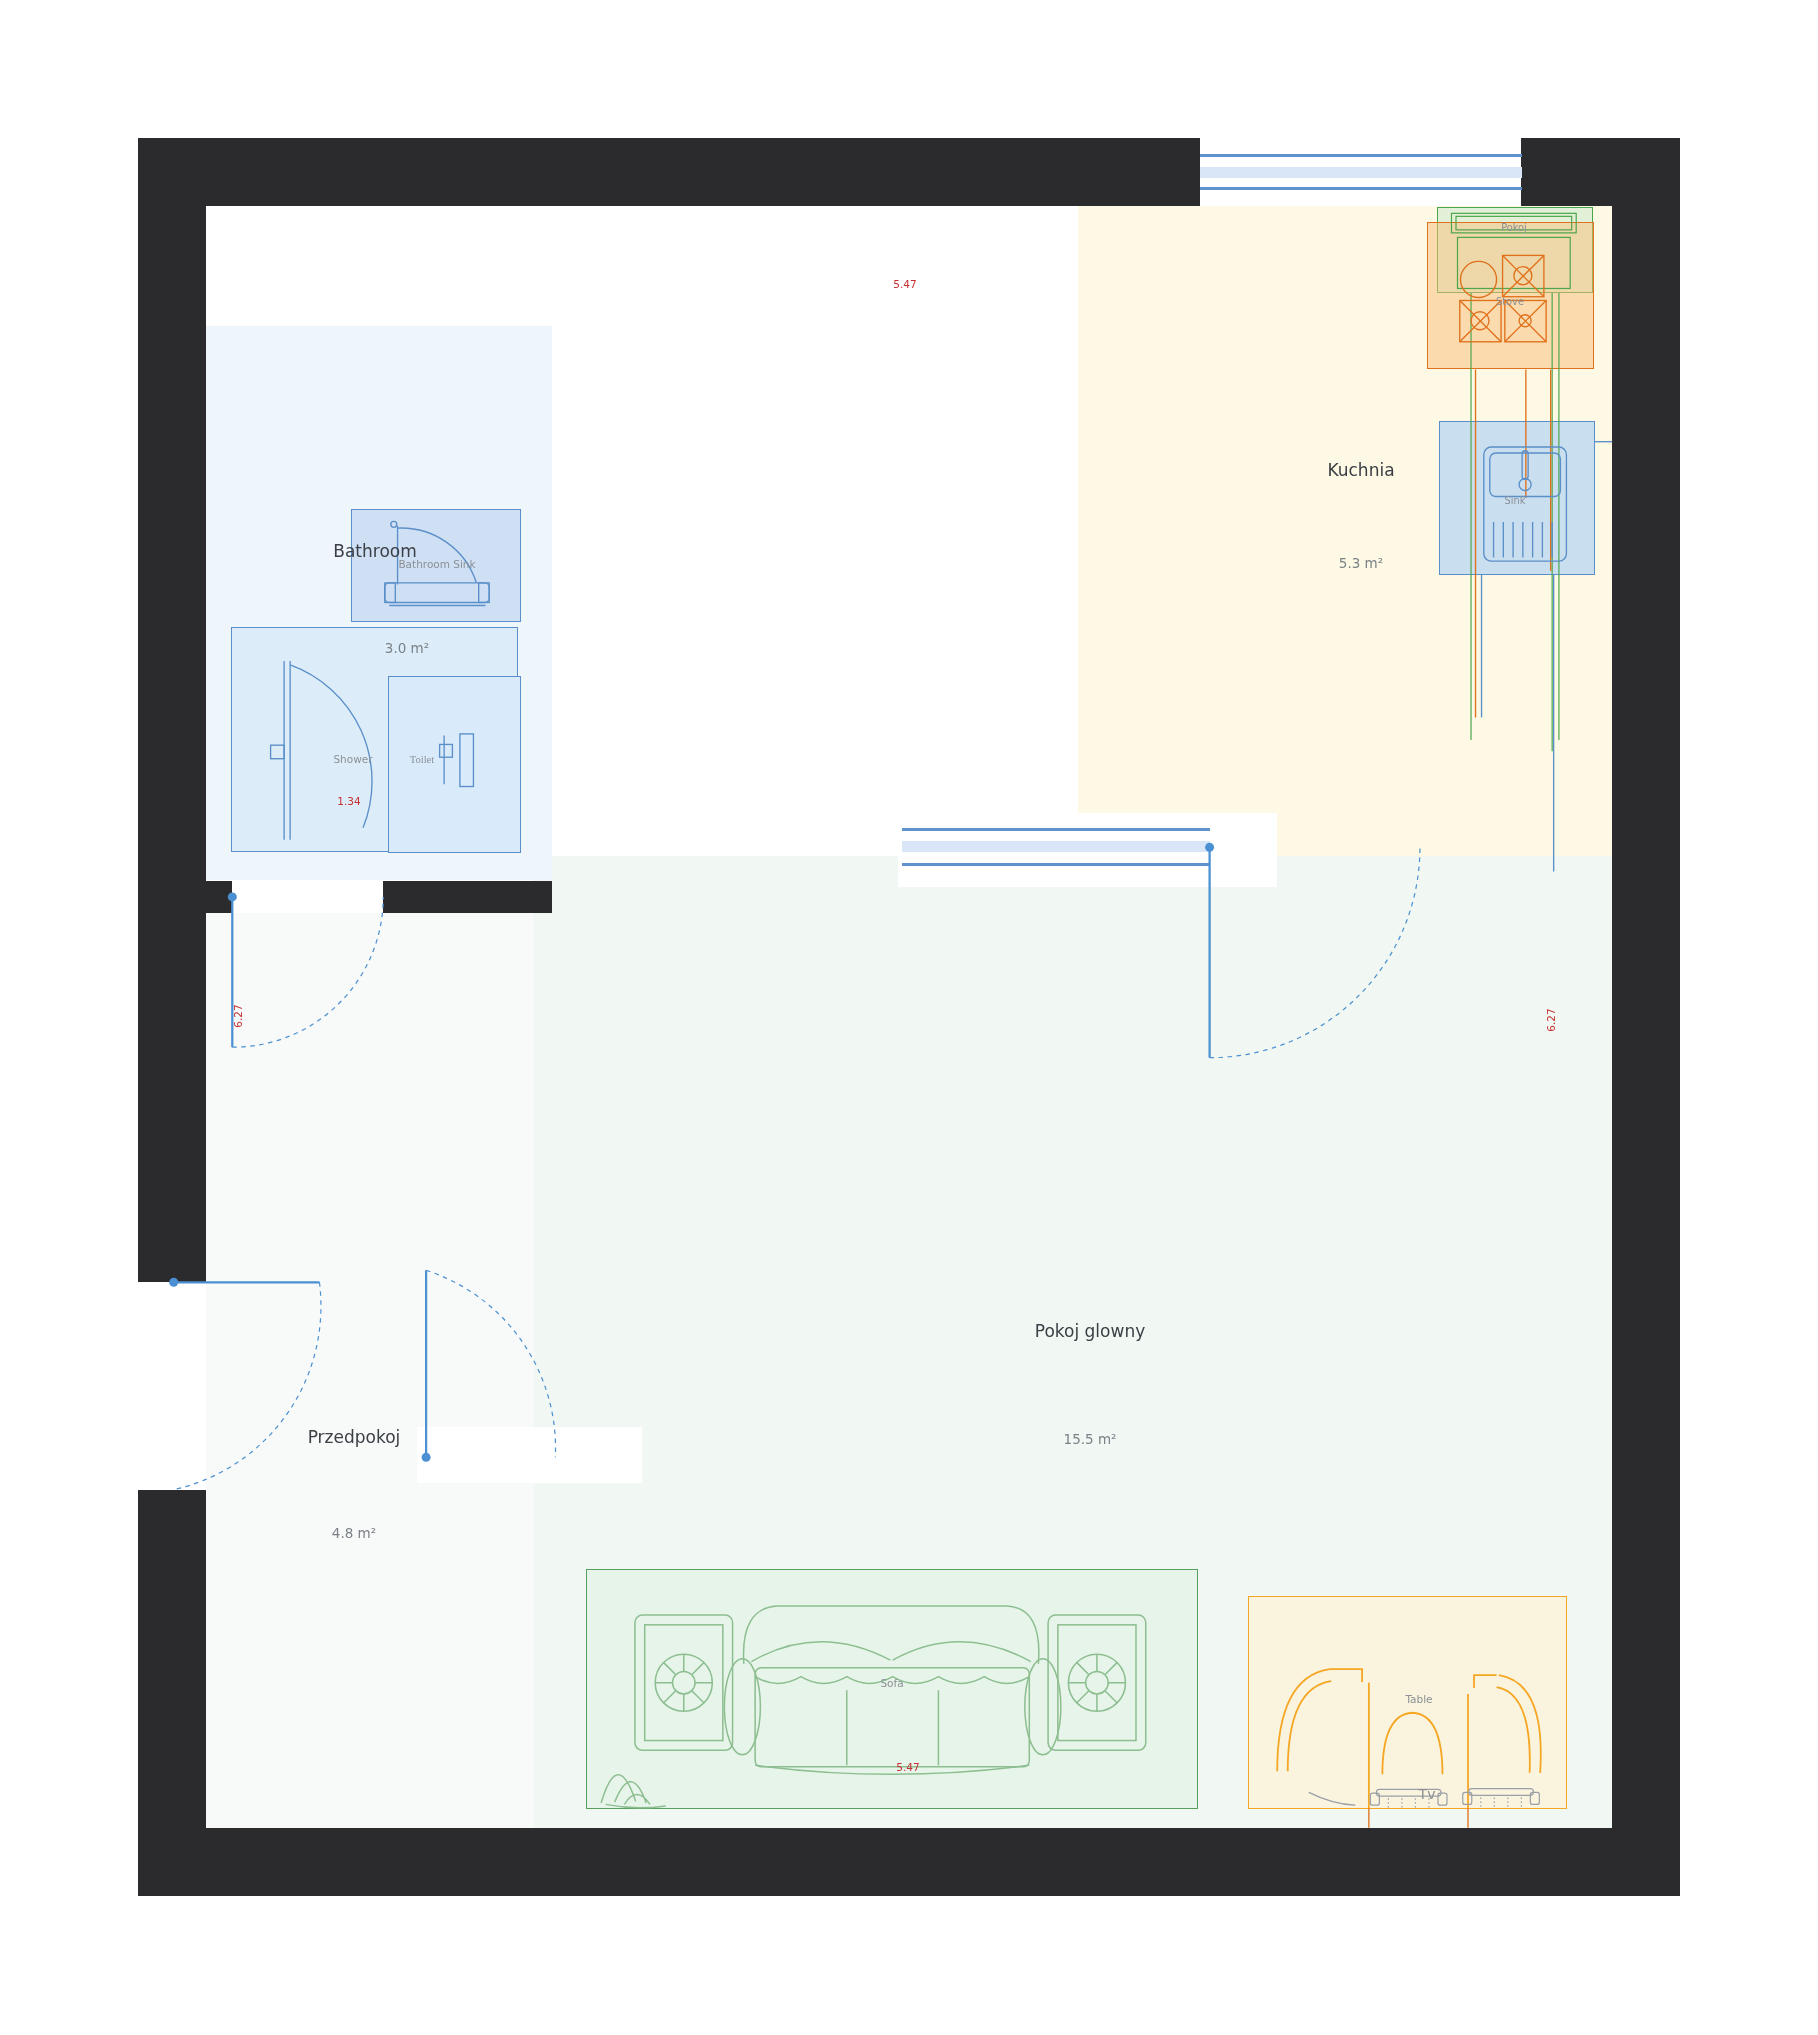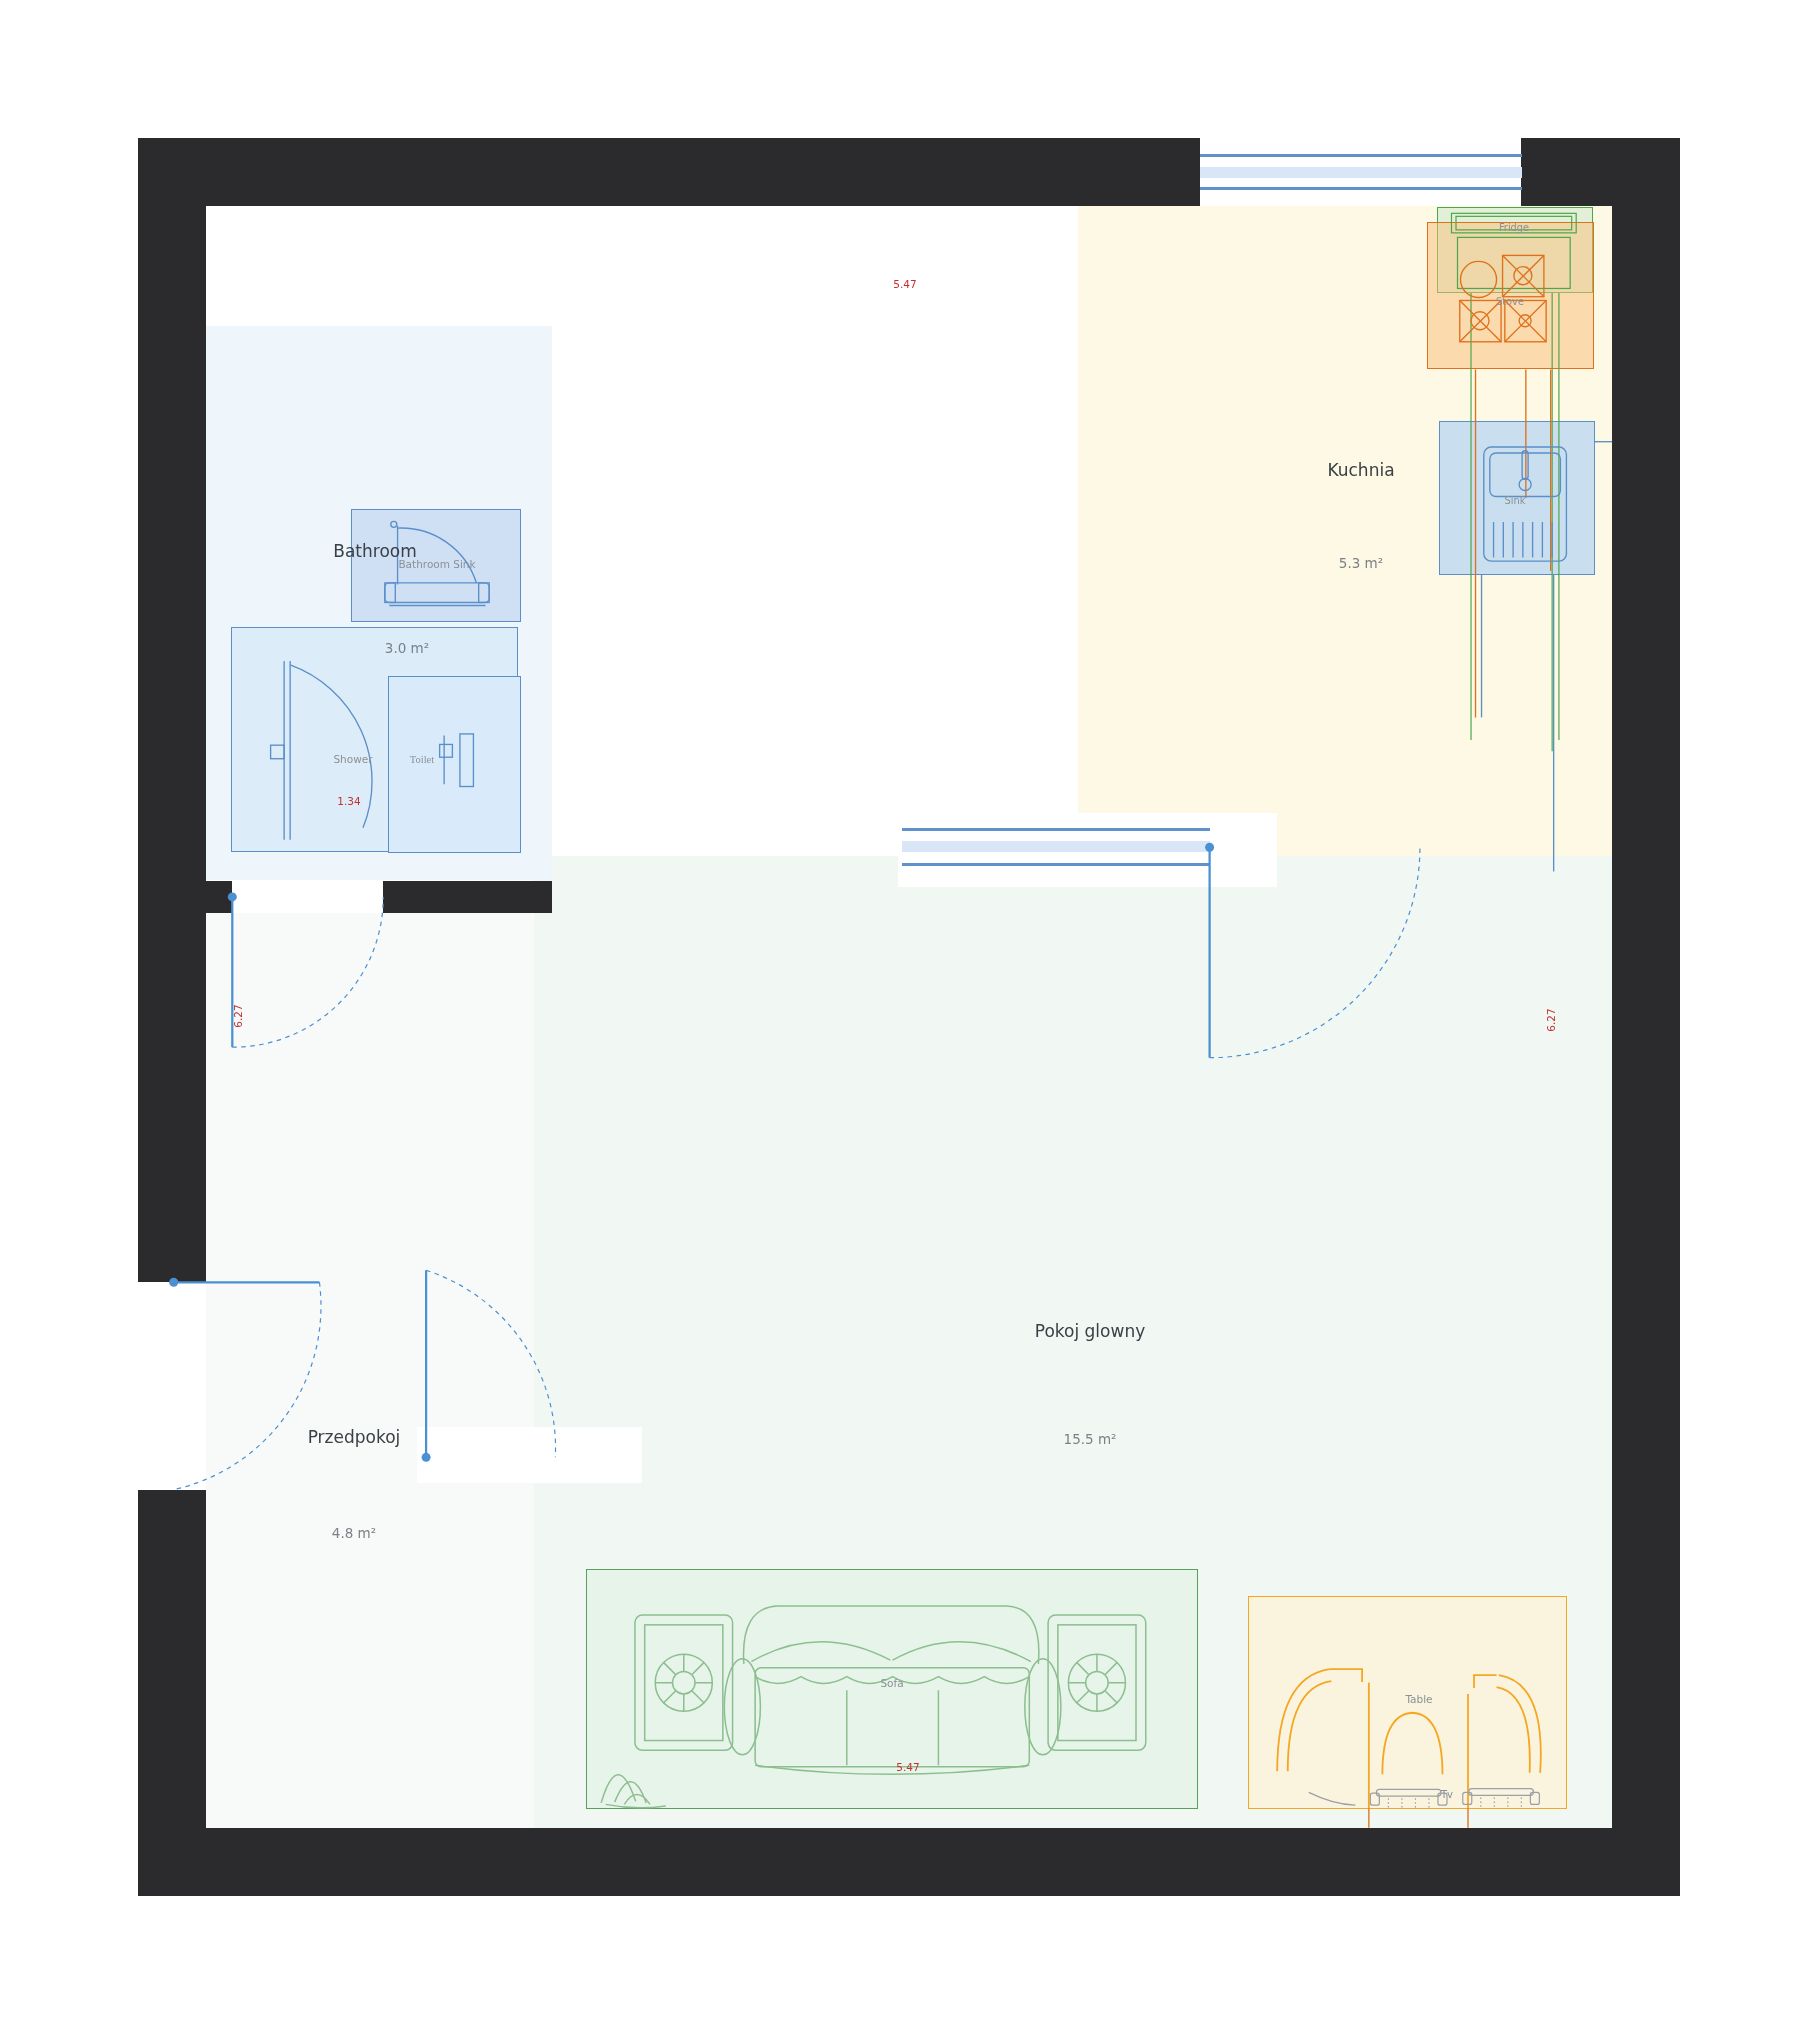--- a/index.html
+++ b/index.html
@@ -18,21 +18,21 @@
   #plan{position:relative;width:1819px;height:2035px;background:#fff;overflow:hidden;
         font-family:"DejaVu Sans","Liberation Sans",sans-serif;}
   .floor{position:absolute;}
   .wall{position:absolute;background:var(--wall);}
   .zone{position:absolute;box-sizing:border-box;}
   .lbl{position:absolute;transform:translate(-50%,-50%);white-space:nowrap;}
   .room-title{font-size:17px;font-weight:400;color:var(--title);}
   .room-area{font-size:13.5px;color:var(--area);}
   .fixture-lbl{font-size:10.5px;color:var(--muted);}
   .small-lbl{font-size:9.8px;color:var(--muted);}
-  .tiny-lbl{font-size:10px;color:var(--muted);margin-left:20px;}
+  .tiny-lbl{font-size:14px;color:var(--muted);}
   .dim{font-size:10.5px;color:var(--dim);}
   .dim.vert{transform:translate(-50%,-50%) rotate(-90deg);}
   .winline{position:absolute;background:var(--window-line);height:3px;}
   .winband{position:absolute;background:var(--window-band);height:10.5px;}
   svg.overlay{position:absolute;left:0;top:0;}
   svg .door-line{stroke:var(--door);stroke-width:3;fill:none;}
   svg .door-arc{stroke:var(--door);stroke-width:1.6;fill:none;stroke-dasharray:6 6;}
   svg .hinge{fill:var(--door);}
   svg .sk-green{stroke:var(--sketch-green);stroke-width:2;fill:none;}
   svg .sk-grey{stroke:var(--sketch-grey);stroke-width:1.6;fill:none;}
@@ -244,21 +244,21 @@
   </svg>
 
   <span class="lbl room-title" style="left:375px;top:551px;">Bathroom</span>
   <span class="lbl room-area" style="left:376px;top:648px;margin-left:31px;">3.0 m²</span>
   <span class="lbl fixture-lbl" style="left:437px;top:564px;">Bathroom Sink</span>
   <span class="lbl fixture-lbl" style="left:353px;top:733px;margin-top:26px;">Shower</span>
   <span class="lbl fixture-lbl" style="left:422px;top:759px;font-family:Liberation Serif, serif;">Toilet</span>
 
   <span class="lbl room-title" style="left:1361px;top:470px;">Kuchnia</span>
   <span class="lbl room-area" style="left:1361px;top:563px;">5.3 m²</span>
-  <span class="lbl small-lbl" style="left:1514px;top:227px;">Fridge</span>
+  <span class="lbl small-lbl" style="left:1514px;top:227px;">Pokoj</span>
   <span class="lbl small-lbl" style="left:1510px;top:301px;">Stove</span>
   <span class="lbl small-lbl" style="left:1515px;top:500px;">Sink</span>
 
   <span class="lbl room-title" style="left:354px;top:1398px;margin-top:39px;">Przedpokoj</span>
   <span class="lbl room-area" style="left:354px;top:1533px;">4.8 m²</span>
 
   <span class="lbl room-title" style="left:1090px;top:1331px;">Pokoj glowny</span>
   <span class="lbl room-area" style="left:1090px;top:1439px;">15.5 m²</span>
 
   <span class="lbl fixture-lbl" style="left:892px;top:1683px;">Sofa</span>

